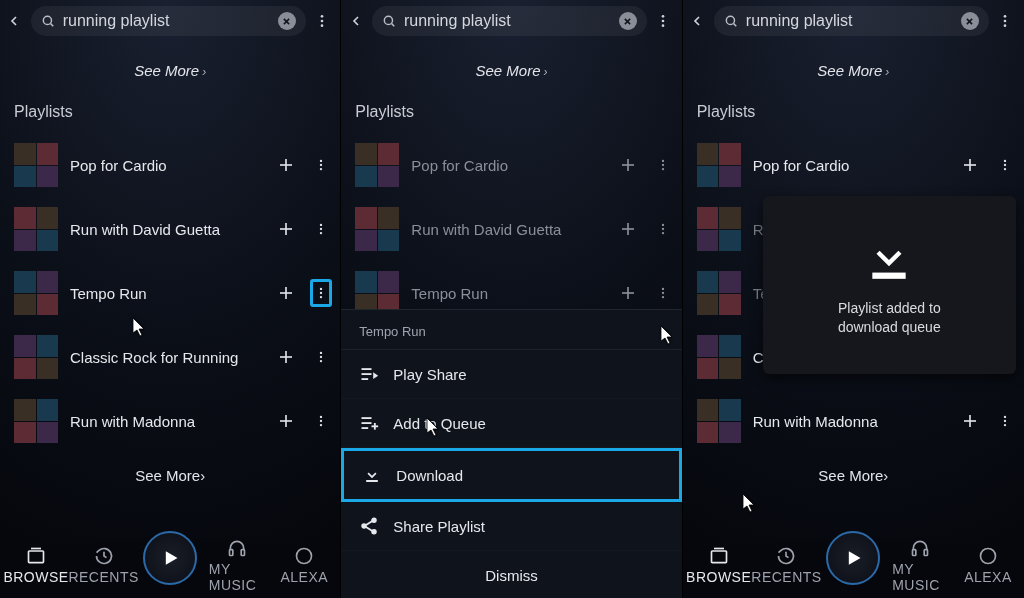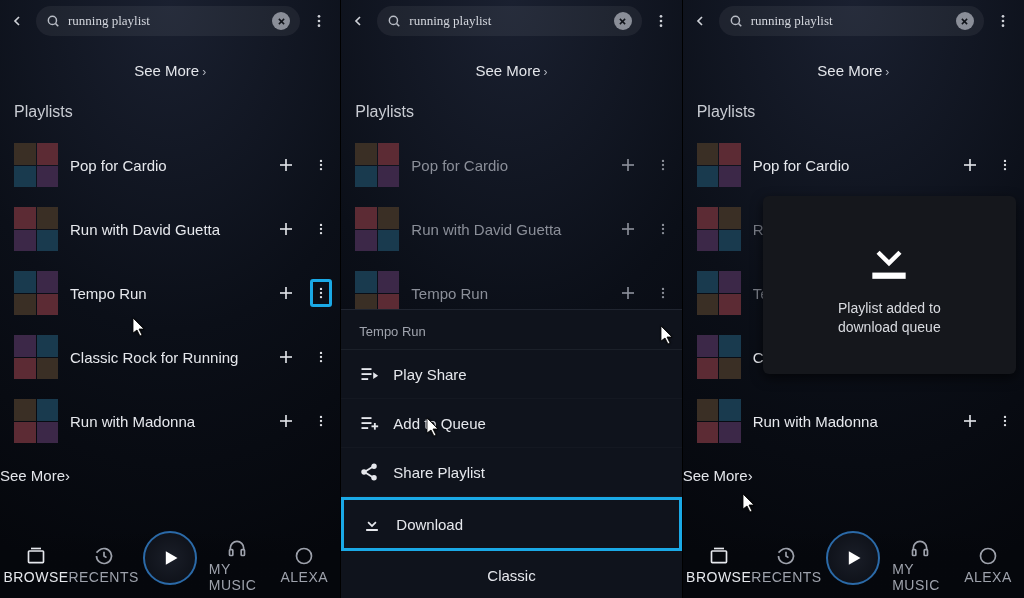--- a/index.html
+++ b/index.html
@@ -6,41 +6,41 @@
   html, body { width: 1024px; height: 598px; overflow: hidden; font-family: -apple-system, "Segoe UI", Arial, sans-serif; background: #000; color: #e6e6e6; }
   .wrap { display: flex; width: 1024px; height: 598px; }
   .panel { position: relative; width: 341.33px; height: 598px; background: radial-gradient(120% 100% at 50% 0%, #1a2030 0%, #0b0f18 55%, #05070c 100%); border-right: 1px solid #000; overflow: hidden; }
   .panel:last-child { border-right: none; }
 
   
   .topbar { display: flex; align-items: center; gap: 6px; padding: 6px 8px 6px 4px; height: 42px; }
   .back { width: 26px; height: 26px; display:flex; align-items:center; justify-content:center; color:#cfd2d8; }
   .search { flex:1; display:flex; align-items:center; gap:8px; background: rgba(255,255,255,0.06); border-radius: 16px; padding: 4px 10px; height: 30px; color:#b9bdc6; }
   .search svg { flex:0 0 auto; }
-  .search input { flex:1; background: transparent; border: none; outline: none; color:#d4d7de; font-size: 13px; font-family: Liberation Serif, serif; }
+  .search input { flex:1; background: transparent; border: none; outline: none; color:#d4d7de; font-size: 16px; }
   .clear { width:18px; height:18px; border-radius:50%; background:#8a8e98; display:flex; align-items:center; justify-content:center; color:#101319; font-size:11px; }
   .kebab { width:26px; height:26px; display:flex; align-items:center; justify-content:center; color:#cfd2d8; }
 
-  .see-more { text-align:center; font-size:15px; color:#e3e5ea; padding: 20px 0 24px; }
+  .see-more { text-align:center; font-size:15px; color:#e3e5ea; padding: 20px 0 24px; font-style: italic; }
   .see-more .chev { font-size:12px; margin-left:3px; color:#b0b4bd; }
 
   .section-title { font-size:16px; color:#c9ccd3; padding: 0 14px 12px; }
 
   .list { display:flex; flex-direction:column; }
   .item { display:flex; align-items:center; gap:12px; padding: 10px 8px 10px 14px; min-height:64px; }
   .thumb { width:44px; height:44px; display:grid; grid-template-columns:1fr 1fr; grid-template-rows:1fr 1fr; gap:1px; flex:0 0 auto; }
   .thumb > div { background:#2b2f3a; }
   .thumb .a{background:#3a2f25;} .thumb .b{background:#5c2b34;} .thumb .c{background:#193a4e;} .thumb .d{background:#3c2848;}
   .title { flex:1; font-size:15px; color:#e6e8ed; }
   .actions { display:flex; align-items:center; gap:10px; }
   .plus { width:28px; height:28px; display:flex; align-items:center; justify-content:center; color:#dfe1e6; }
   .more { width:22px; height:28px; display:flex; align-items:center; justify-content:center; color:#dfe1e6; }
   .highlight { border:3px solid #1aa9e6; border-radius:3px; }
 
-  .see-more-bottom { font-size:15px; color:#e3e5ea; padding: 14px 0 8px; }
+  .see-more-bottom { text-align:center; font-size:15px; color:#e3e5ea; padding: 14px 0 8px; }
 
   
   .nav { position:absolute; left:0; right:0; bottom:0; height:66px; display:flex; align-items:center; justify-content:space-between; padding:0 8px; background: linear-gradient(180deg, rgba(10,12,18,0.0), rgba(5,7,12,0.95) 35%); }
   .nav-item { display:flex; flex-direction:column; align-items:center; gap:2px; color:#9ea2ac; font-size:14px; letter-spacing:0.5px; width:56px; }
   .nav-item.active { color:#e6e8ed; }
   .nav-icon { width:22px; height:22px; display:flex; align-items:center; justify-content:center; }
   .nowplay { width:54px; height:54px; border-radius:50%; border:2px solid #2b6aa8; background: radial-gradient(#1a1e28,#0b0e15); display:flex; align-items:center; justify-content:center; color:#fff; margin-top:-14px; }
 
   
   .cursor { position:absolute; width:16px; height:20px; pointer-events:none; }
@@ -394,38 +394,38 @@
     <div class="sheet-item">
       <svg width="20" height="20" viewBox="0 0 24 24" fill="currentColor">
             <rect x="3" y="5" width="12" height="2.2"></rect>
             <rect x="3" y="11" width="12" height="2.2"></rect>
             <rect x="3" y="17" width="8" height="2.2"></rect>
             <line x1="19" y1="12" x2="19" y2="20" stroke="currentColor" stroke-width="2.2"></line>
             <line x1="15" y1="16" x2="23" y2="16" stroke="currentColor" stroke-width="2.2"></line>
           </svg>
       <span>Add to Queue</span>
     </div>
+    <div class="sheet-item sheet-highlight">
+      <svg width="20" height="20" viewBox="0 0 24 24" fill="currentColor">
+            <path d="M12 3v10l4-4 1.4 1.4L12 16 6.6 10.4 8 9l4 4V3z"></path>
+            <rect x="5" y="18" width="14" height="2.4"></rect>
+          </svg>
+      <span>Download</span>
+    </div>
     <div class="sheet-item">
       <svg width="20" height="20" viewBox="0 0 24 24" fill="none" stroke="currentColor" stroke-width="2.2">
             <circle cx="6" cy="12" r="2.2" fill="currentColor"></circle>
             <circle cx="18" cy="5" r="2.2" fill="currentColor"></circle>
             <circle cx="18" cy="19" r="2.2" fill="currentColor"></circle>
             <line x1="8" y1="11" x2="16" y2="6"></line>
             <line x1="8" y1="13" x2="16" y2="18"></line>
           </svg>
       <span>Share Playlist</span>
     </div>
-    <div class="sheet-item sheet-highlight">
-      <svg width="20" height="20" viewBox="0 0 24 24" fill="currentColor">
-            <path d="M12 3v10l4-4 1.4 1.4L12 16 6.6 10.4 8 9l4 4V3z"></path>
-            <rect x="5" y="18" width="14" height="2.4"></rect>
-          </svg>
-      <span>Download</span>
-    </div>
-    <div class="dismiss">Classic</div>
+    <div class="dismiss">Dismiss</div>
   </div>
 
   <div class="cursor" style="left:320px; top:326px;"><svg width="16" height="20" viewBox="0 0 16 20">
           <path d="M0 0 L0 15 L4 12 L7 18 L9 17 L6 11 L11 11 Z" fill="#fff" stroke="#000" stroke-width="0.8"></path>
         </svg></div>
   <div class="cursor" style="left:86px; top:418px;"><svg width="16" height="20" viewBox="0 0 16 20">
           <path d="M0 0 L0 15 L4 12 L7 18 L9 17 L6 11 L11 11 Z" fill="#fff" stroke="#000" stroke-width="0.8"></path>
         </svg></div>
 </div>
 

